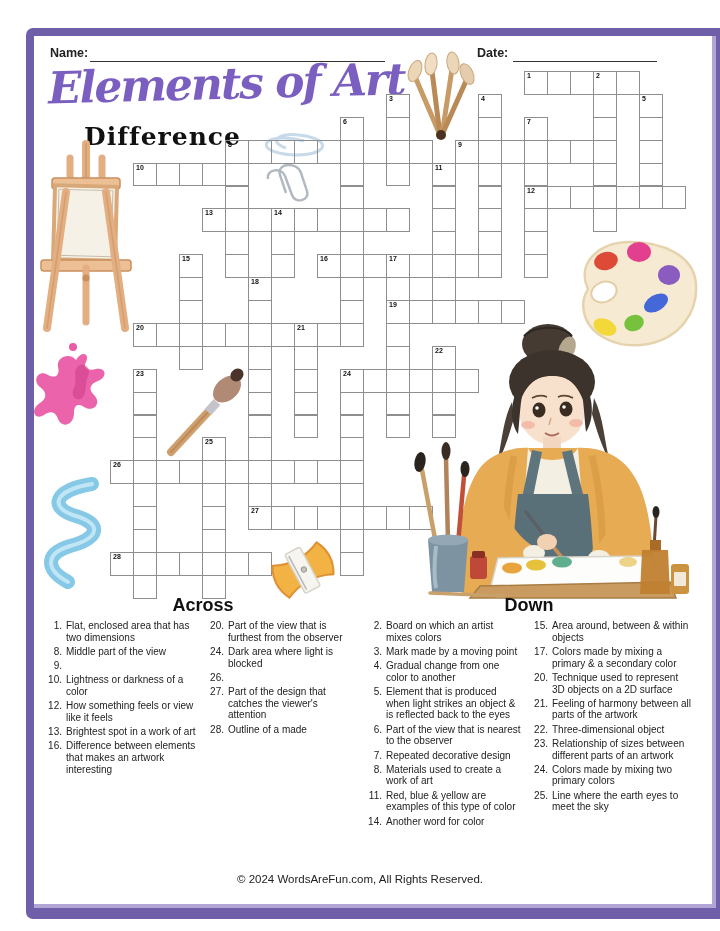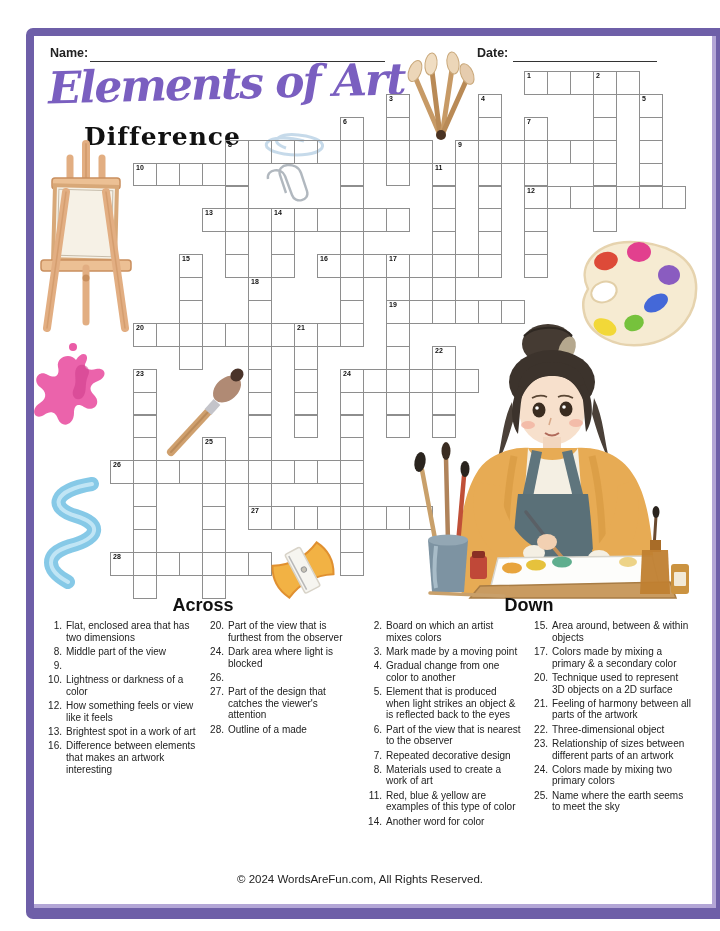--- a/index.html
+++ b/index.html
@@ -553,18 +553,18 @@
       <div class="clue">
         <span class="cn">23.</span>
         <span class="ct">Relationship of sizes between different parts of an artwork</span>
       </div>
       <div class="clue">
         <span class="cn">24.</span>
         <span class="ct">Colors made by mixing two primary colors</span>
       </div>
       <div class="clue">
         <span class="cn">25.</span>
-        <span class="ct">Name where the earth seems to meet the sky</span>
+        <span class="ct">Line where the earth eyes to meet the sky</span>
       </div>
     </div>
 
   <div class="footer">© 2024 WordsAreFun.com, All Rights Reserved.</div>
 </div>
 
 </body></html>

